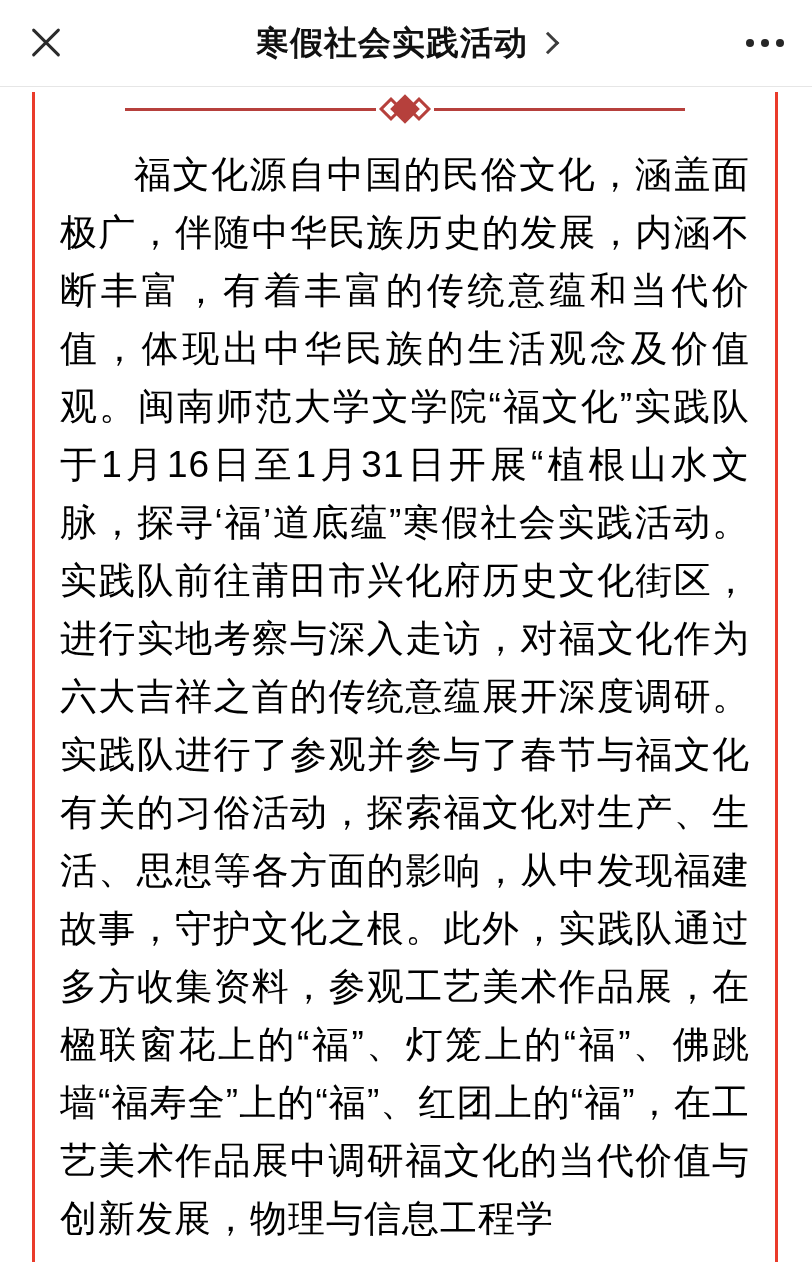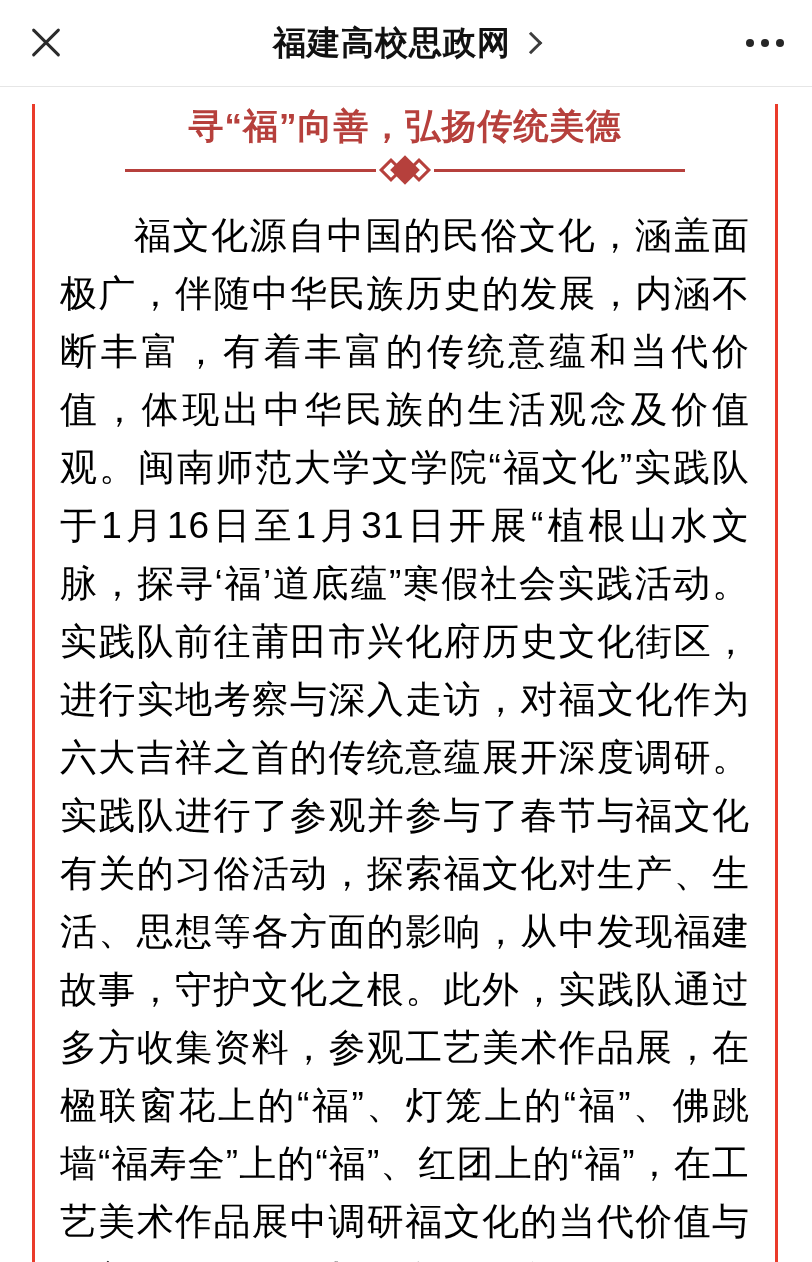--- a/index.html
+++ b/index.html
@@ -76,34 +76,33 @@
 </style>
 </head>
 <body>
 
 <div class="navbar">
   <button class="close-btn">
     <span class="x-icon"></span>
   </button>
 
   <div class="account-title">
-    <span class="title-text">福建高校思政网</span>
+    <span class="title-text">寒假社会实践活动</span>
     <span class="chevron"></span>
   </div>
 
   <button class="more-btn">
     <span class="dot"></span>
     <span class="dot"></span>
     <span class="dot"></span>
   </button>
 </div>
 
 <div class="frame">
 
-  <h1 class="article-title">寻“福”向善，弘扬传统美德</h1>
 
   <div class="divider">
     <span class="divider-line"></span>
     <span class="diamond-cluster">
       <span class="d d-outline left"></span>
       <span class="d d-outline right"></span>
       <span class="d d-filled"></span>
     </span>
     <span class="divider-line"></span>
   </div>

